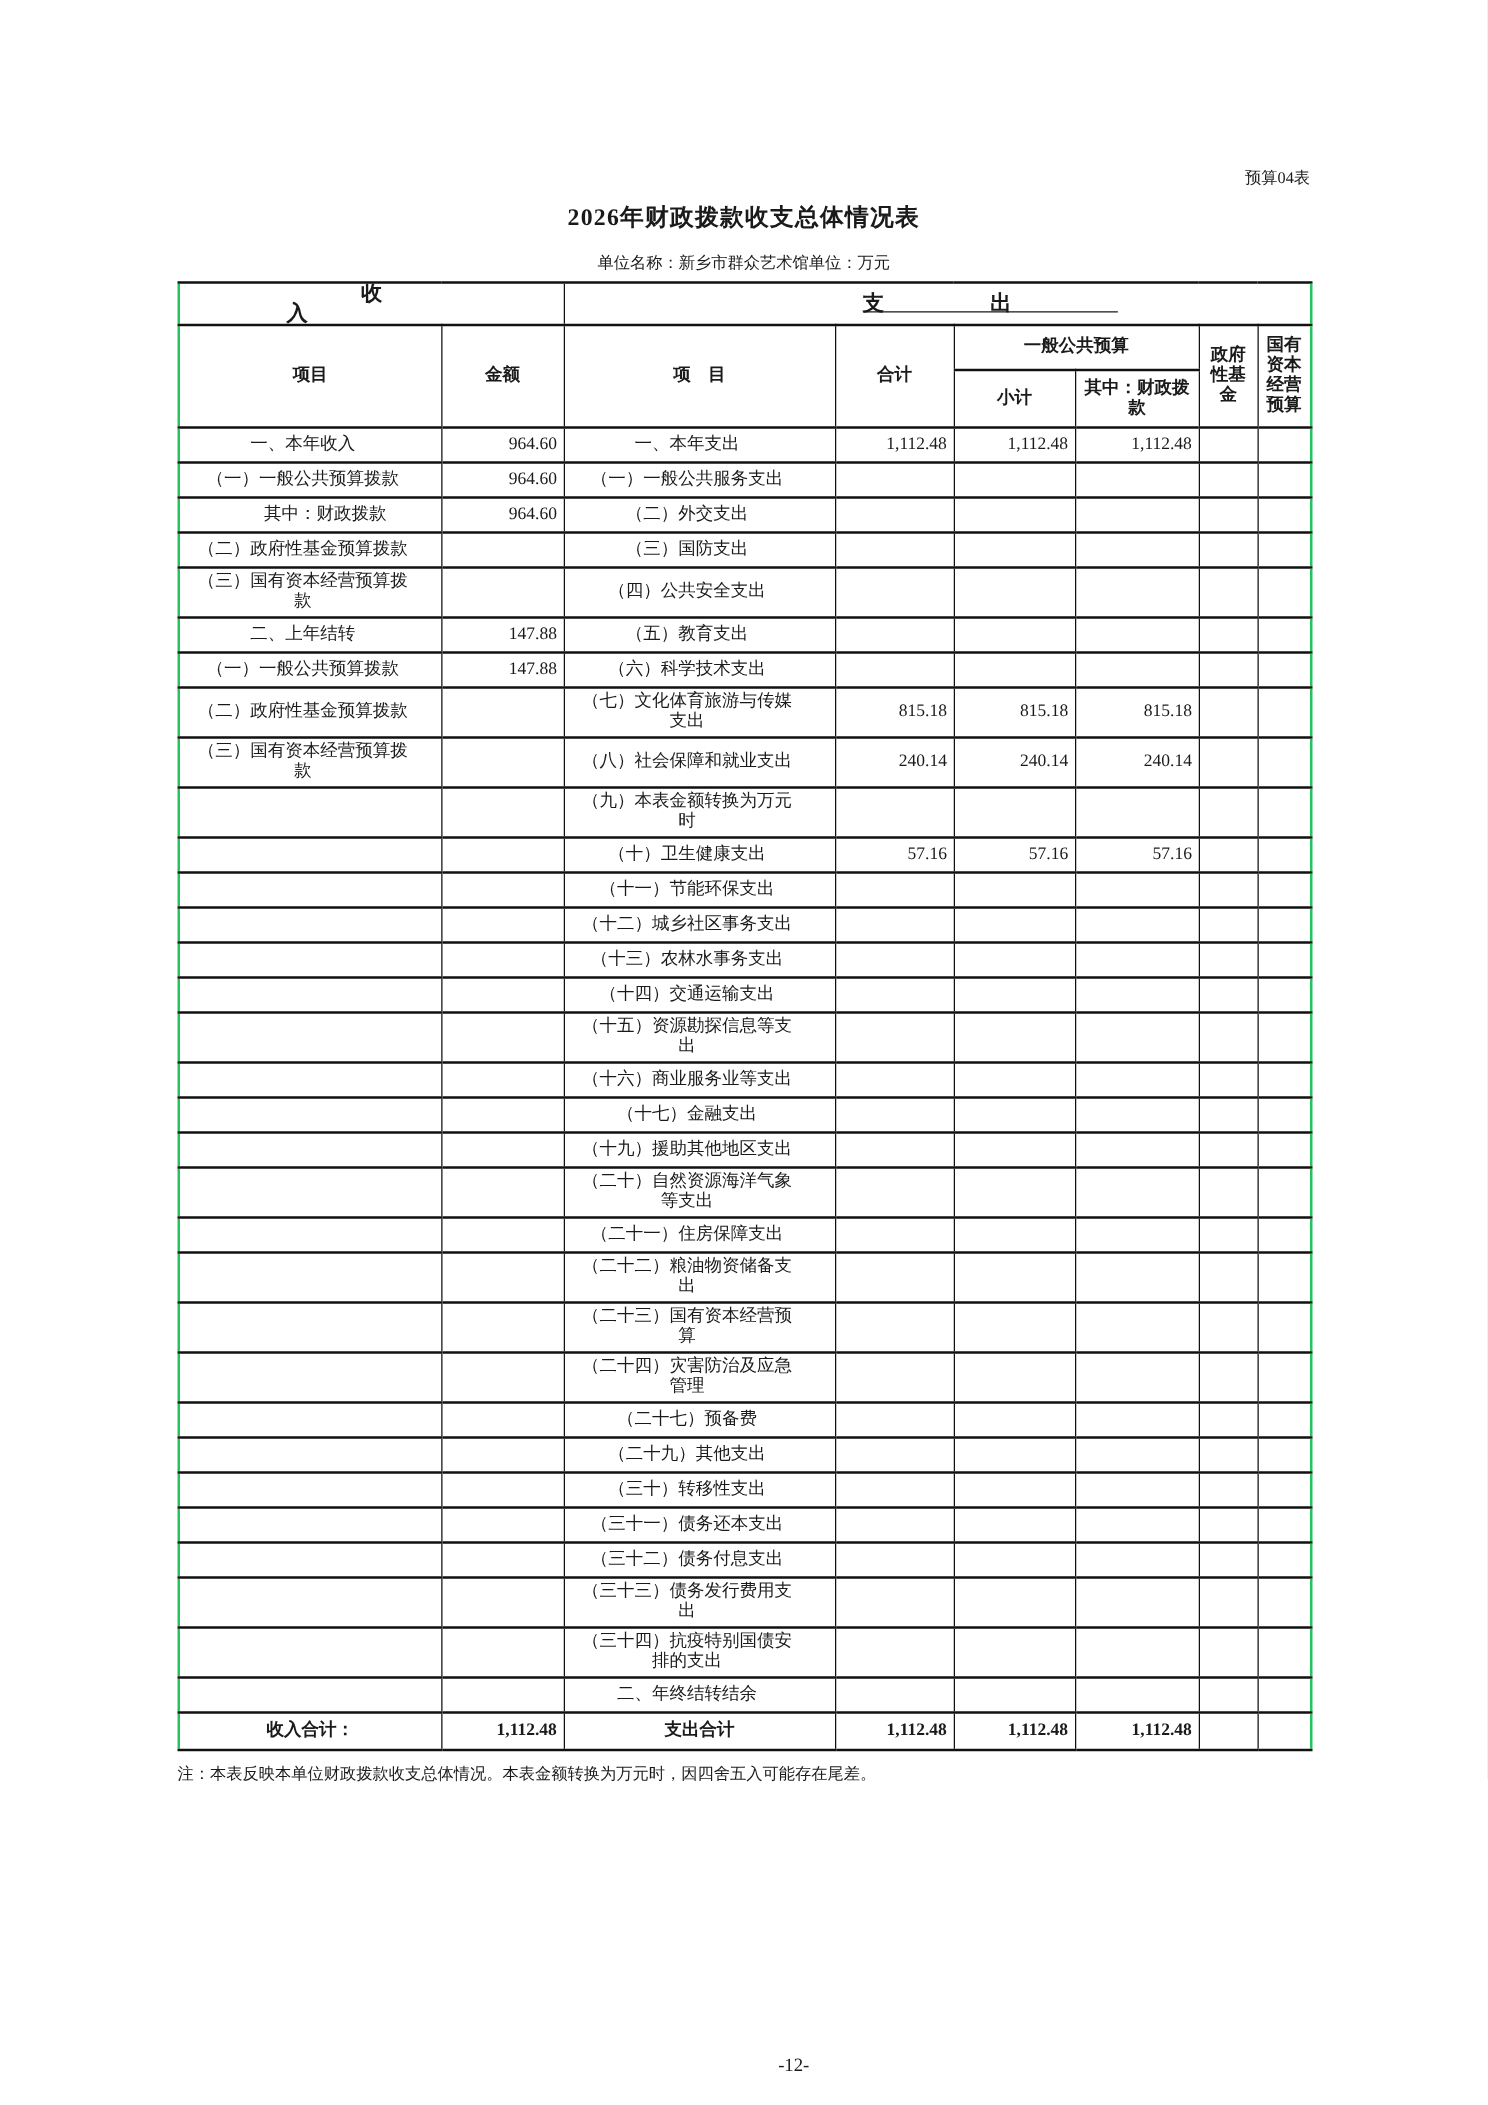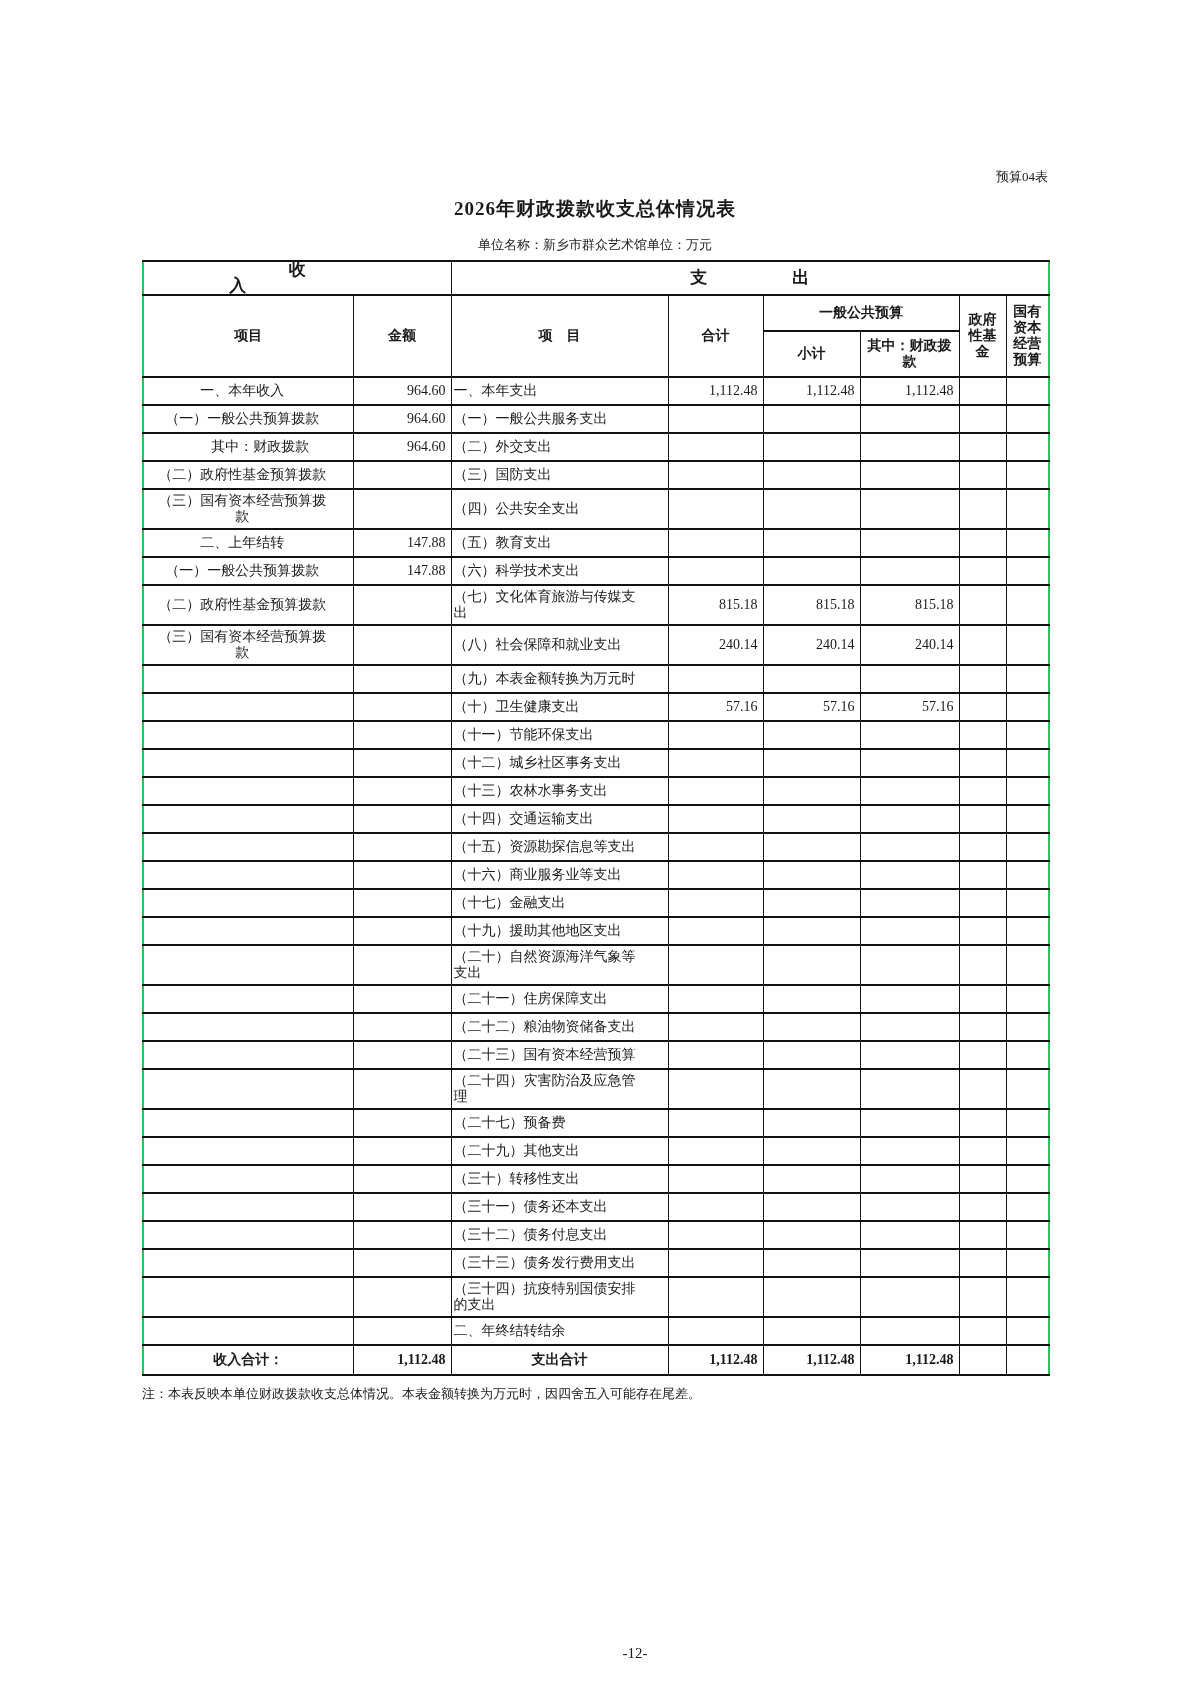--- a/index.html
+++ b/index.html
@@ -6,21 +6,21 @@
   html, body { background: #e8e8e8; }
   .page {
     position: relative;
     width: 1190px;
     height: 1684px;
     margin: 0 auto;
     background: #ffffff;
     font-family: "Liberation Serif", "DejaVu Serif", serif;
     color: #1a1a1a;
   }
-  .content { position: absolute; left: 142px; top: 0; width: 906px; margin-top: 35px; }
+  .content { position: absolute; left: 142px; top: 0; width: 906px; }
   .corner {
     margin-top: 133px;
     text-align: right;
     font-size: 13px;
   }
   .title {
     margin-top: 10px;
     text-align: center;
     font-size: 19px;
     font-weight: bold;
@@ -45,25 +45,25 @@
     font-weight: normal;
     font-size: 14px;
     line-height: 16px;
     vertical-align: middle;
     overflow: hidden;
   }
   table { border: 2px solid #22c55e; }
   thead th { text-align: center; font-weight: bold; }
   .h-big { font-size: 17px; height: 28px; }
   .spread-in  { letter-spacing: 7em; text-indent: 7em; }
-  .spread-out { letter-spacing: 5em; text-indent: 5em; }
+  .spread-out { letter-spacing: 5em; text-indent: 5em; text-decoration: underline; }
   .h-mid { height: 36px; }
   .h-sub { height: 46px; padding: 2px 6px; }
   .c-item  { text-align: center; padding: 3px 24px 3px 12px; height: 28px; }
-  .c-item2 { text-align: left; padding: 3px 32px 3px 2px; height: 28px; }
+  .c-item2 { text-align: center; padding: 3px 32px 3px 12px; height: 28px; }
   .c-num  { text-align: right; padding: 3px 5px; height: 28px; }
   .indent { padding-left: 48px; }
   tr.totals td { font-weight: bold; text-align: center; padding: 6px 4px; }
   tr.totals td.c-num { text-align: right; padding-right: 5px; }
   .note { margin-top: 9px; font-size: 13px; }
   .pagenum {
     position: absolute;
     left: 0;
     bottom: 22px;
     width: 100%;

